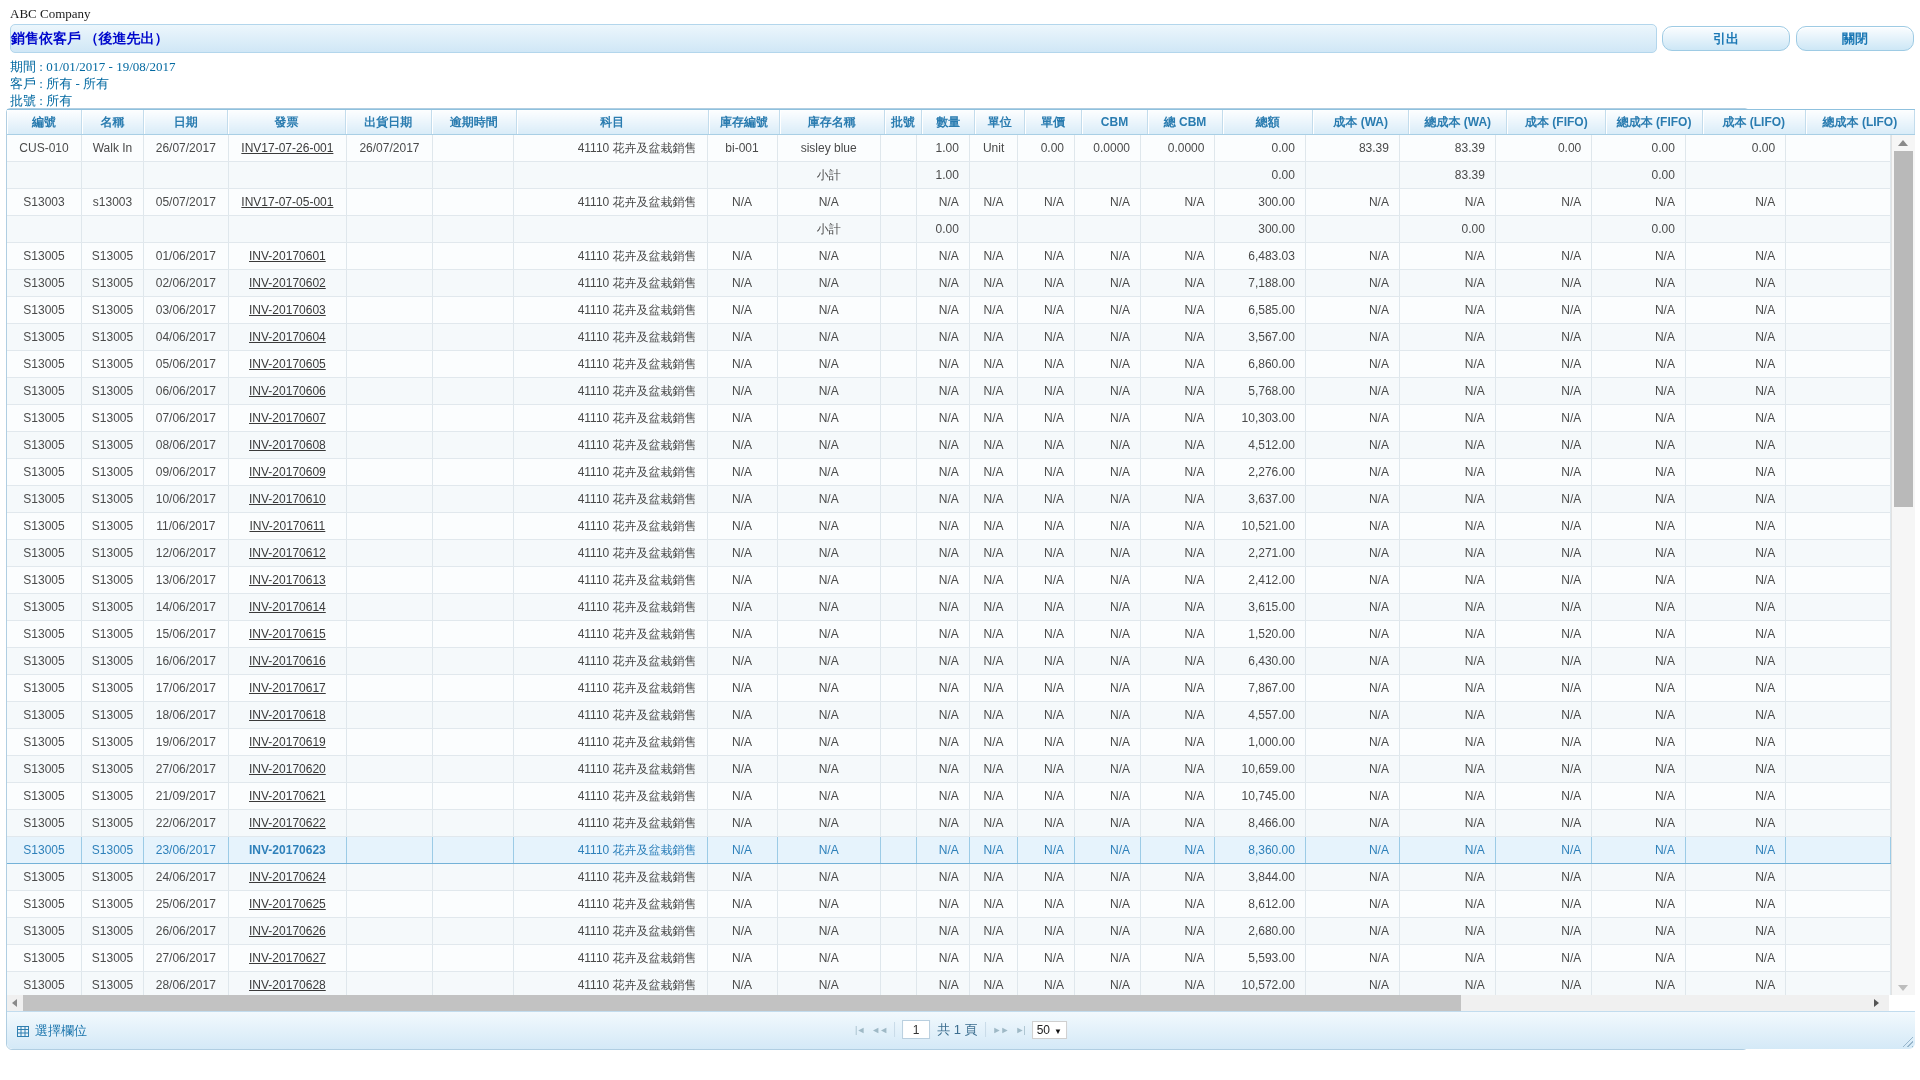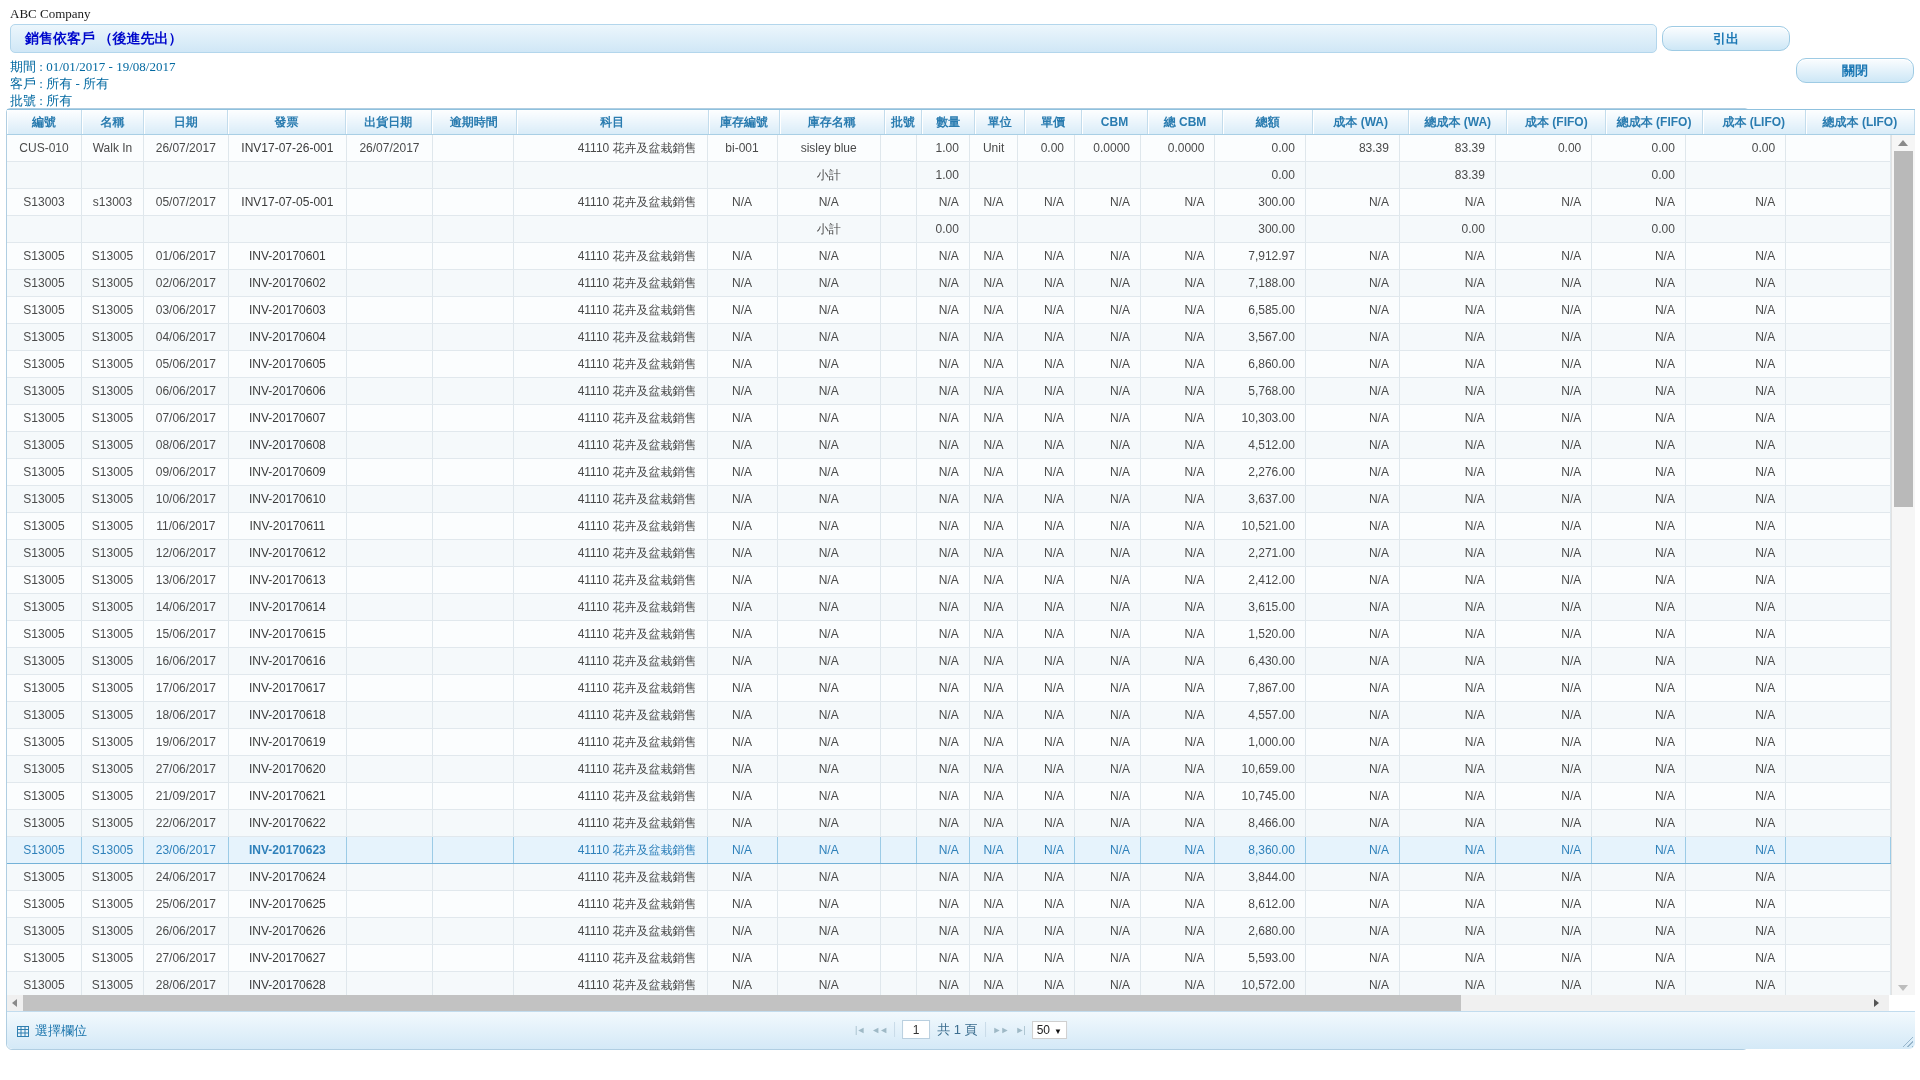--- a/index.html
+++ b/index.html
@@ -3,47 +3,47 @@
 <meta charset="utf-8">
 <style>
   html,body{margin:0;padding:0;background:#fff;width:1920px;height:1080px;
     font-family:"Liberation Sans",sans-serif;overflow:hidden;}
   .company{position:absolute;left:10px;top:6px;font-family:"Liberation Serif",serif;
     font-size:13px;color:#1a1a1a;}
   
   .titlebar{position:absolute;left:10px;top:24px;width:1645px;height:27px;
     background:linear-gradient(#ecf6fc,#d0e7f6);border:1px solid #b3d6ec;border-radius:5px;}
   .titlebar .title{font-size:14px;font-weight:bold;color:#0008cc;line-height:27px;
-    padding-left:14px;font-family:"Liberation Serif",serif;}
+    font-family:"Liberation Serif",serif;}
   .tbtn{position:absolute;top:26px;height:25px;box-sizing:border-box;
     background:linear-gradient(#fbfdff,#cde7f6);border:1px solid #9ecbe4;border-radius:10px;
     color:#1a77b4;font-weight:bold;font-size:13px;text-align:center;line-height:23px;
     box-shadow:inset 0 1px 0 #fff;cursor:pointer;font-family:"Liberation Serif",serif;}
   #btn-export{left:1662px;width:128px;}
-  #btn-close{left:1796px;width:118px;margin-top:32px;}
+  #btn-close{left:1796px;width:118px;}
   
   .filters{position:absolute;left:10px;top:58px;font-family:"Liberation Serif",serif;
     font-size:13px;color:#0369a1;line-height:17px;}
   
   .grid{position:absolute;left:6px;top:108px;width:1743px;height:942px;box-sizing:border-box;
     border:1px solid #b0cee2;border-radius:4px 4px 6px 6px;background:#fff;}
   table{border-collapse:collapse;table-layout:fixed;}
   .ghead-clip{position:absolute;left:0;top:0;width:1908px;height:26px;overflow:hidden;
     border-top:1px solid #8fc1de;box-sizing:border-box;}
   th{background:linear-gradient(#fdfeff,#d9ecf8);color:#2a7cb0;font-size:12px;font-weight:bold;
     height:24px;border-right:1px solid #c3dcec;border-bottom:1px solid #a9cfe5;
     box-shadow:inset 1px 0 0 #ffffff;padding:0 2px;white-space:nowrap;overflow:hidden;text-align:center;}
   .gbody{position:absolute;left:0;top:26px;width:1908px;height:860px;}
   .gbody-clip{position:absolute;left:0;top:0;width:1884px;height:860px;overflow:hidden;}
   td{height:26px;font-size:12px;color:#4a4a4a;border-right:1px solid #dfe7ec;
     border-bottom:1px solid #e1e8ed;padding:0;white-space:nowrap;overflow:hidden;background:#fbfdfe;}
   tr.even td{background:#f5f9fb;}
   td.c{text-align:center;}
   td.r{text-align:right;padding-right:10px;}
-  td .link{color:#3a3a3a;cursor:pointer;}
+  td .link{text-decoration:underline;color:#3a3a3a;cursor:pointer;}
   tr.hl td{background:#e6f3fc;color:#2e80ba;border-right:1px solid #9ccbe6;
     border-top:1px solid #74b2d8;border-bottom:1px solid #74b2d8;}
   tr.hl .link{color:#2e80ba;text-decoration:none;font-weight:bold;}
   
   .vsb{position:absolute;right:0;top:0;width:24px;height:860px;background:#f6f6f6;
     border-left:1px solid #e2e2e2;box-sizing:border-box;}
   .vsb .up{position:absolute;top:5px;left:6px;width:0;height:0;
     border-left:5px solid transparent;border-right:5px solid transparent;border-bottom:6px solid #8a8a8a;}
   .vsb .down{position:absolute;bottom:4px;left:6px;width:0;height:0;
     border-left:5px solid transparent;border-right:5px solid transparent;border-top:6px solid #bdbdbd;}
@@ -281,21 +281,21 @@
               <td class="c"></td>
               <td class="r">41110 花卉及盆栽銷售</td>
               <td class="c">N/A</td>
               <td class="c">N/A</td>
               <td class="c"></td>
               <td class="r">N/A</td>
               <td class="c">N/A</td>
               <td class="r">N/A</td>
               <td class="r">N/A</td>
               <td class="r">N/A</td>
-              <td class="r">7,912.97</td>
+              <td class="r">6,483.03</td>
               <td class="r">N/A</td>
               <td class="r">N/A</td>
               <td class="r">N/A</td>
               <td class="r">N/A</td>
               <td class="r">N/A</td>
               <td class="r"></td>
             </tr>
             <tr class="even">
               <td class="c">S13005</td>
               <td class="c">S13005</td>

